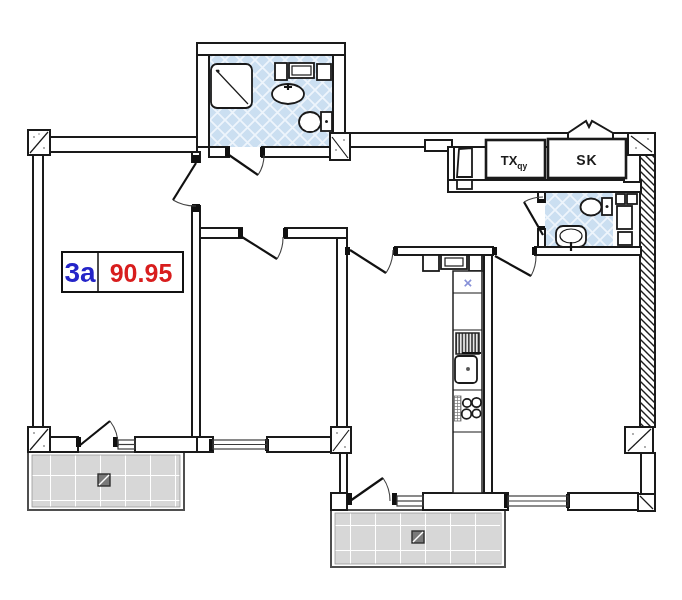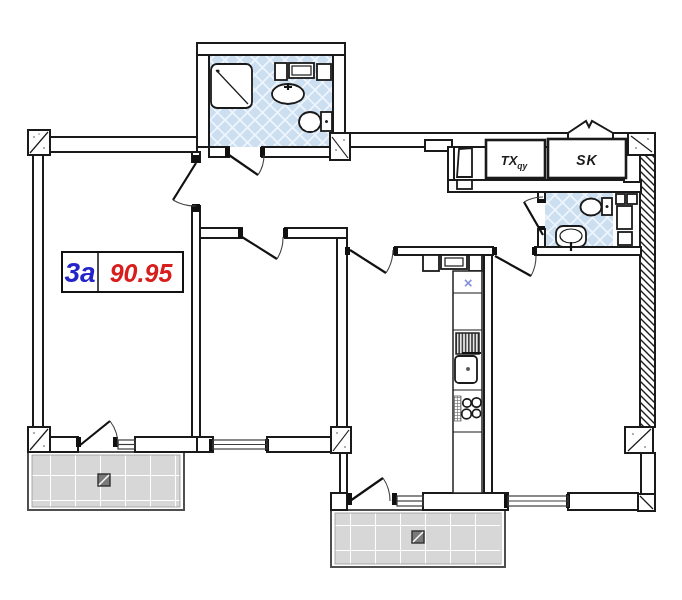--- a/index.html
+++ b/index.html
@@ -1,17 +1,17 @@
 <!DOCTYPE html>
 <html><head>
 <meta charset="utf-8">
 <style>
   html,body{margin:0;padding:0;background:#ffffff;}
   .stage{position:relative;width:682px;height:600px;background:#fff;overflow:hidden;
-         font-family:"Liberation Sans", sans-serif;font-style:italic;}
+         font-family:"Liberation Sans", sans-serif;}
   svg{display:block;}
   .wall{fill:#ffffff;stroke:#1a1a1a;stroke-width:2;}
   .wall3{fill:#ffffff;stroke:#1a1a1a;stroke-width:2.6;}
   .blk{fill:#111111;stroke:none;}
   .fix{fill:#ffffff;stroke:#1a1a1a;stroke-width:1.8;}
   .thin{stroke:#1a1a1a;stroke-width:1.2;fill:none;}
   .leaf{stroke:#111111;stroke-width:2.2;fill:none;}
   .arc{stroke:#444444;stroke-width:1.1;fill:none;}
   .winline{stroke:#3c3c3c;stroke-width:1.2;fill:none;}
   .speck{fill:#8a8a8a;}

